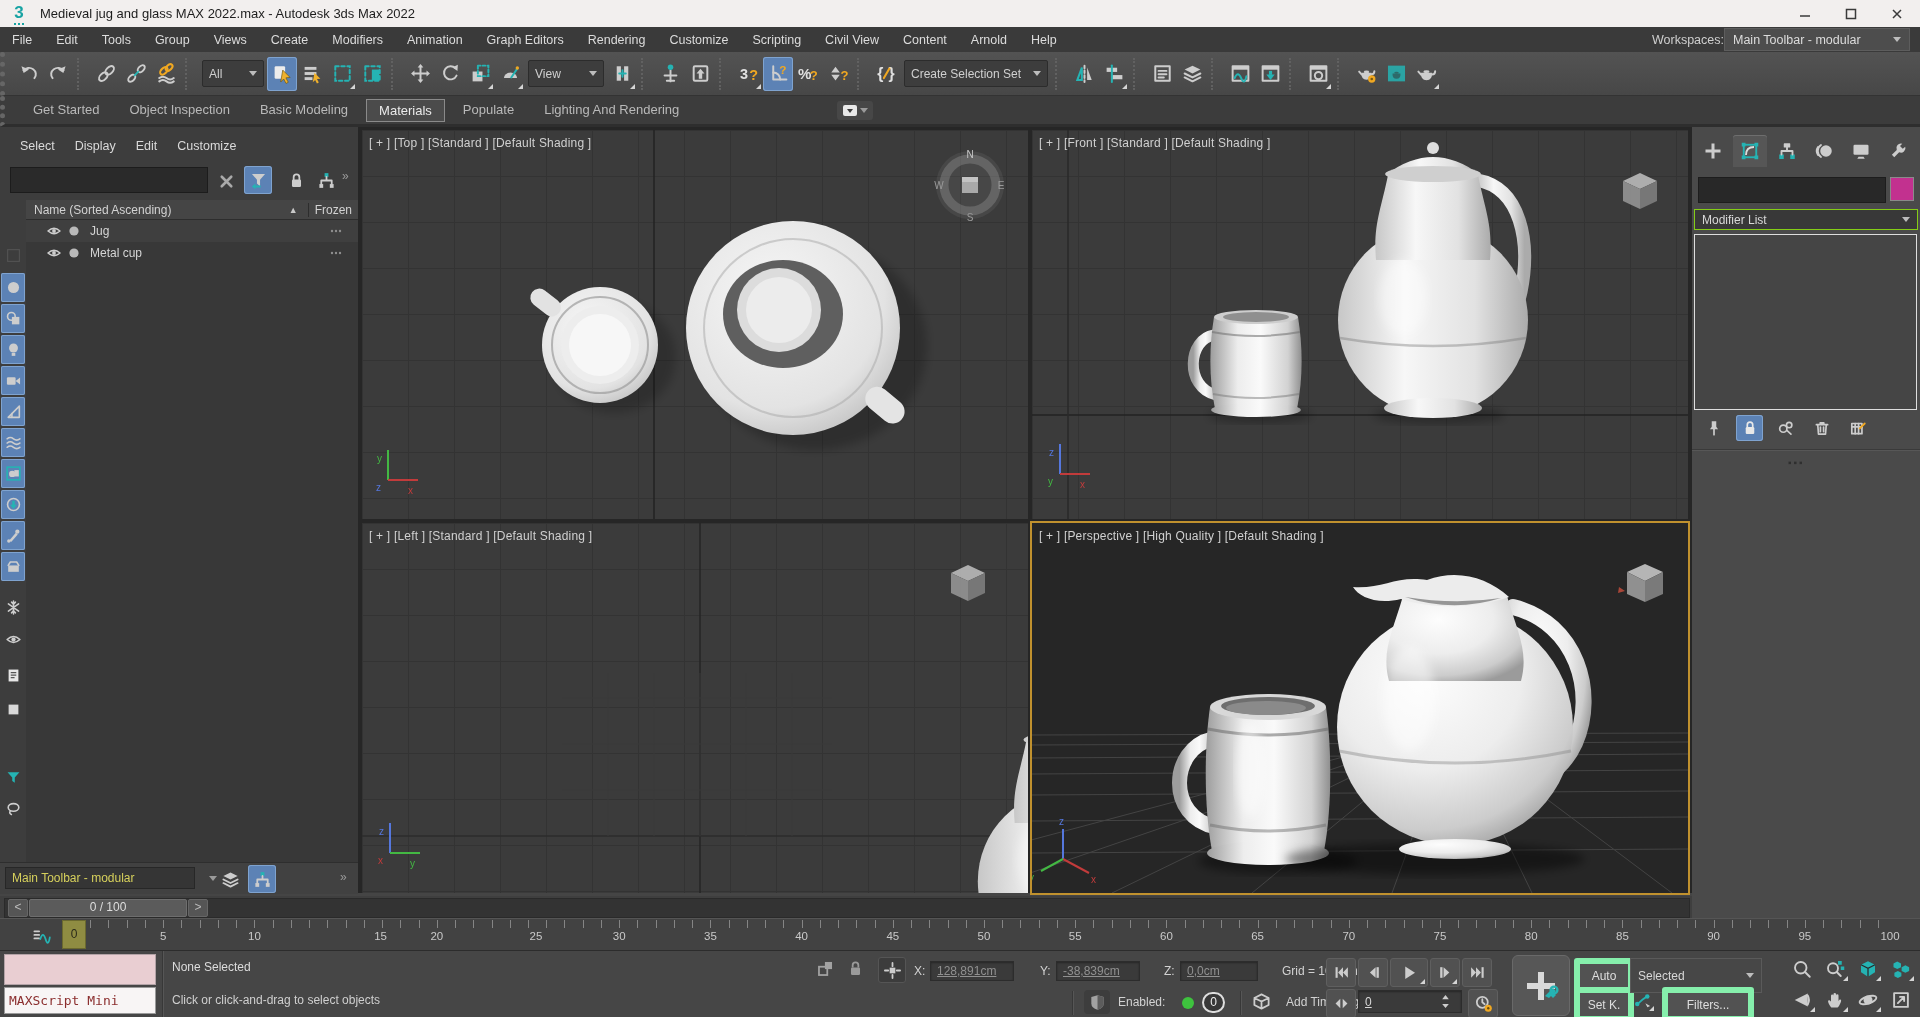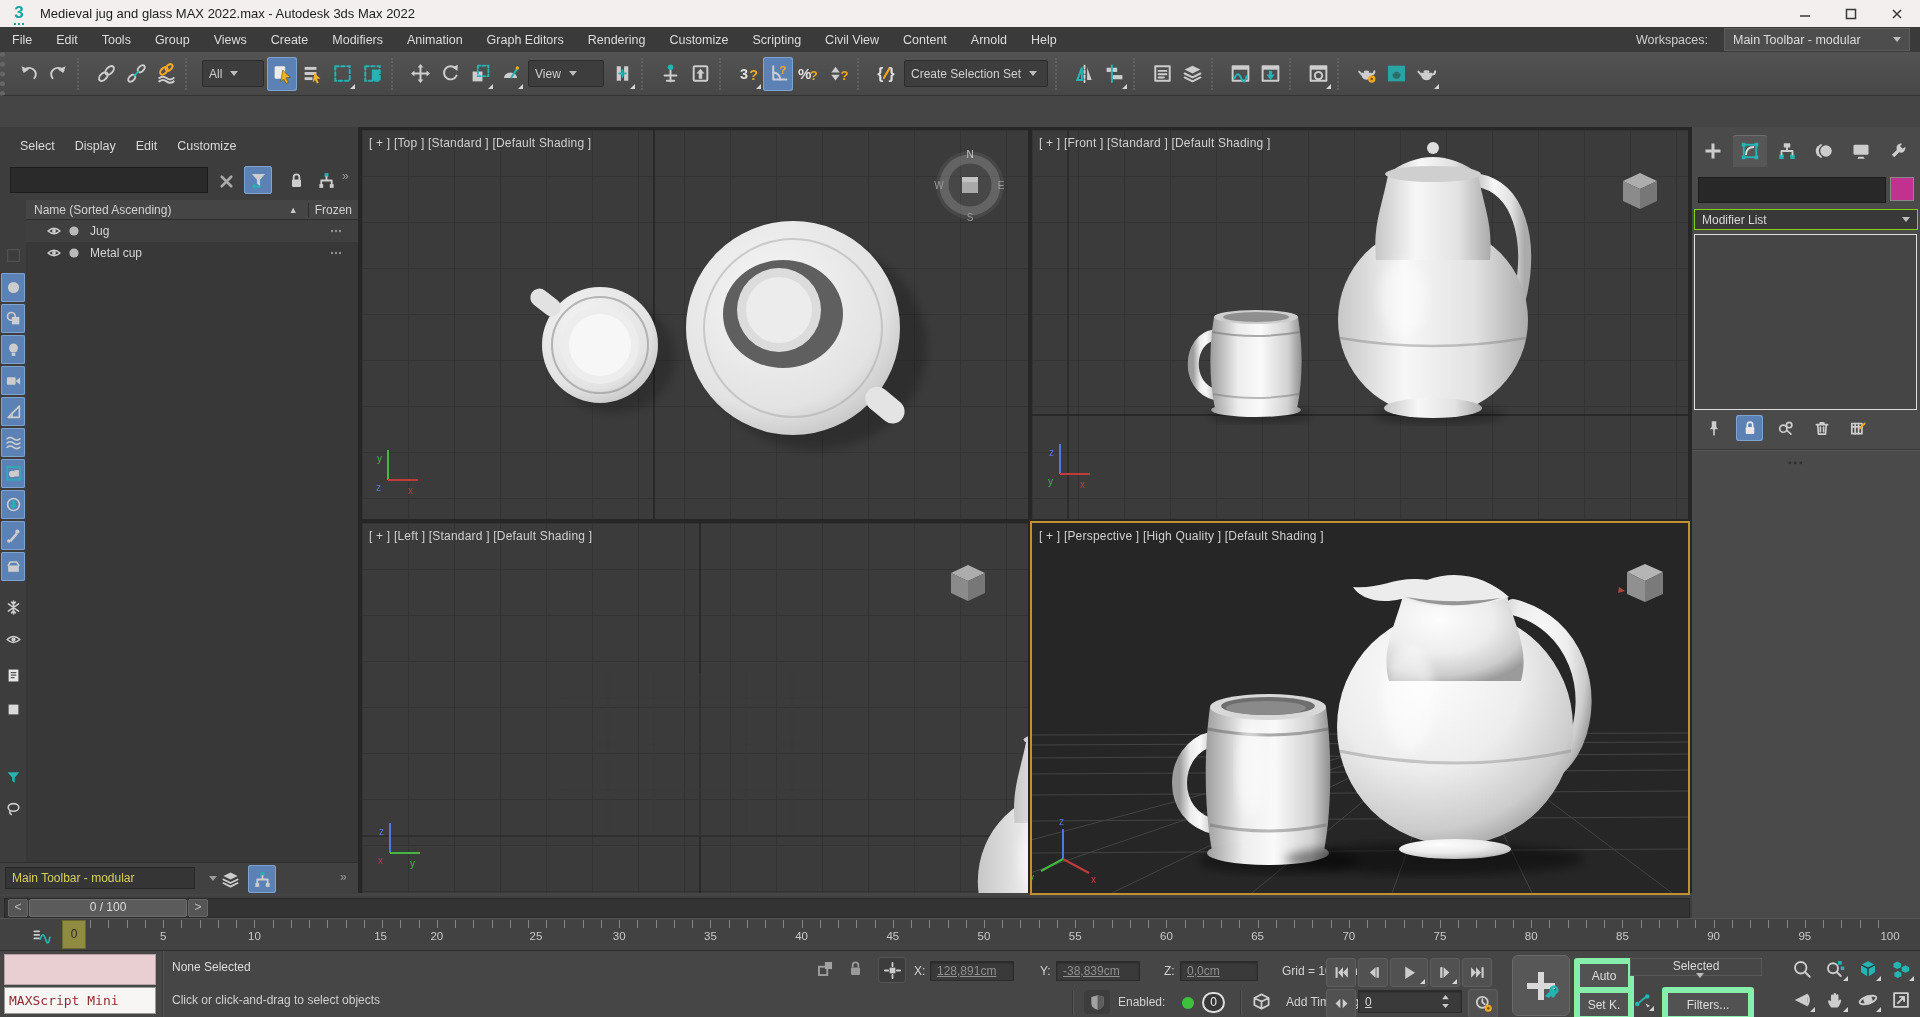--- a/index.html
+++ b/index.html
@@ -17,21 +17,21 @@
   .winbtn{width:46px;height:27px;display:flex;align-items:center;justify-content:center;}
   
   #menubar{left:0;top:27px;width:1920px;height:25px;background:#3a3a3a;display:flex;align-items:center;font-size:12.5px;color:#dcdcdc;}
   .menu-item{padding:4px 12px;cursor:default;}
   
   #toolbar{left:0;top:52px;width:1920px;height:44px;background:linear-gradient(#535353,#474747);border-bottom:1px solid #333;display:flex;align-items:center;padding-left:8px;box-sizing:border-box;border-left:5px dotted #666;}
   .tbtn{width:30px;height:34px;display:flex;align-items:center;justify-content:center;border-radius:3px;position:relative;flex:none;}
   .tbtn svg{width:21px;height:21px;}
   .tbtn.active{background:#5c82b5;box-shadow:inset 0 0 0 1px #7fa3cf;}
   .tsep{width:8px;height:32px;border-left:2px dotted #616161;margin:0 4px;flex:none;}
-  .tdd{height:23px;background:#3d3d3d;border:1px solid #2c2c2c;border-radius:2px;display:flex;align-items:center;padding:1px 6px;color:#d0d0d0;margin:0 3px;flex:none;font-size:12px;}
+  .tdd{height:23px;background:#3d3d3d;border:1px solid #2c2c2c;border-radius:2px;display:flex;align-items:center;justify-content:space-between;padding:1px 6px;color:#d0d0d0;margin:0 3px;flex:none;font-size:12px;}
   .darr{width:0;height:0;border-left:4px solid transparent;border-right:4px solid transparent;border-top:5px solid #bdbdbd;margin-left:8px;}
   .fly::after{content:"";position:absolute;right:2px;bottom:2px;border-left:5px solid transparent;border-bottom:5px solid #d5d5d5;}
   
   #ribbon{left:0;top:96px;width:1920px;height:31px;background:#3c3c3c;border-bottom:3px solid #2e2e2e;display:flex;align-items:center;padding-left:16px;box-sizing:border-box;gap:6px;border-left:5px dotted #666;}
   .rtab{padding:3px 12px;color:#b9b9b9;font-size:13px;}
   .rtab.active{background:#4b4b4b;border:1px solid #8a8a8a;color:#eaeaea;}
   #ribbon-dd{width:36px;height:19px;background:#474747;border-radius:3px;margin-left:140px;display:flex;align-items:center;justify-content:center;gap:3px;}
   
   #explorer{left:0;top:127px;width:358px;height:766px;background:#3d3d3d;}
   .exmenu{padding:4px 10px;color:#dadada;font-size:12.5px;}
@@ -116,21 +116,21 @@
         <div class="menu-item">Graph Editors</div>
         <div class="menu-item">Rendering</div>
         <div class="menu-item">Customize</div>
         <div class="menu-item">Scripting</div>
         <div class="menu-item">Civil View</div>
         <div class="menu-item">Content</div>
         <div class="menu-item">Arnold</div>
         <div class="menu-item">Help</div>
       </div>
     <div style="flex:1"></div>
-    <span style="color:#cfcfcf;margin-right:16px;">Workspaces:</span>
+    <span style="color:#cfcfcf;margin-right:0;">Workspaces:</span>
     <div style="width:168px;height:21px;background:#4d4d4d;border:1px solid #5d5d5d;display:flex;align-items:center;justify-content:space-between;padding:0 8px;margin-right:10px;">
       <span>Main Toolbar - modular</span>
         <span class="darr"></span>
     </div>
   </div>
 
   <div id="toolbar" class="abs">
       <div class="tbtn">
         <span>
           <svg viewBox="0 0 16 16" style="width: 21px; height: 21px;">
@@ -415,20 +415,37 @@
         <span>
           <svg viewBox="0 0 16 16" style="width: 21px; height: 21px;">
             <path class="f" d="M3.8 7.5h8.4q.4 5.6-4.2 5.6T3.8 7.5z"></path>
             <path class="s" d="M4 9 1.8 6.6M12.2 8.8q2.4-.2 2.4-2.6"></path>
             <ellipse class="f" cx="8" cy="6.6" rx="2.3" ry="1.1"></ellipse>
           </svg>
         </span>
       </div>
     </div>
 
+  <div id="ribbon" class="abs">
+    <div id="ribbon-tabs" style="display:flex;gap:6px;">
+        <div class="rtab">Get Started</div>
+        <div class="rtab">Object Inspection</div>
+        <div class="rtab">Basic Modeling</div>
+        <div class="rtab active">Materials</div>
+        <div class="rtab">Populate</div>
+        <div class="rtab">Lighting And Rendering</div>
+      </div>
+    <div id="ribbon-dd">
+      <svg width="14" height="11">
+          <rect x="0" y="0" width="14" height="11" rx="2" fill="#e8e8e8"></rect>
+          <path d="M4 4 7 8 10 4z" fill="#3a3a3a"></path>
+        </svg>
+      <span class="darr" style="border-top-color:#9a9a9a;margin-left:0;"></span>
+    </div>
+  </div>
 
   <div id="explorer" class="abs">
     <div style="position:absolute;left:10px;top:8px;display:flex;" id="ex-menus">
         <div class="exmenu">Select</div>
         <div class="exmenu">Display</div>
         <div class="exmenu">Edit</div>
         <div class="exmenu">Customize</div>
       </div>
     <input id="ex-search" class="abs" value="" style="">
     <div class="exbtn" style="left:212px;top:40px;">
@@ -1180,21 +1197,21 @@
 
     <div style="position:absolute;left:1512px;top:4px;width:56px;height:59px;background:#575757;border:1px solid #696969;border-radius:6px;display:flex;align-items:center;justify-content:center;">
       <svg width="40" height="40" viewBox="0 0 40 40">
           <path d="M17 6h6v11h11v6H23v11h-6V23H6v-6h11z" fill="#d9d9d9"></path>
           <path d="M24 30l8-8 3 3-2 2 2 2-3 3-2-2-2 2z" fill="#25b3b3"></path>
           <circle cx="33" cy="24" r="3.4" fill="none" stroke="#25b3b3" stroke-width="2.4"></circle>
         </svg>
     </div>
     <div class="sbtn" style="left:1574px;top:7px;width:48px;height:23px;">Auto</div>
     <div class="sbtn" style="left:1574px;top:36px;width:48px;height:23px;">Set K.</div>
-    <div style="position:absolute;left:1630px;top:7px;width:132px;height:18px;background:#474747;border:1px solid #5a5a5a;display:flex;align-items:center;justify-content:space-between;padding:0 7px;box-sizing:border-box;color:#d8d8d8;flex-direction:column;">
+    <div style="position:absolute;left:1630px;top:7px;width:132px;height:35px;background:#474747;border:1px solid #5a5a5a;display:flex;align-items:center;justify-content:space-between;padding:0 7px;box-sizing:border-box;color:#d8d8d8;">
       <span>Selected</span>
         <span class="darr"></span>
     </div>
     <div class="sico fly" style="left:1628px;top:36px;width:28px;height:26px;">
         <span>
           <svg viewBox="0 0 16 16" style="width: 19px; height: 19px;">
             <circle class="t" cx="3.6" cy="11" r="1.9"></circle>
             <circle class="t" cx="12" cy="4.6" r="1.9"></circle>
             <path class="ts" d="M5.2 9.8Q8.4 6.6 10.4 5.6"></path>
             <path class="f" d="M10.4 10.4l4 2.2-2.3 1z"></path>

